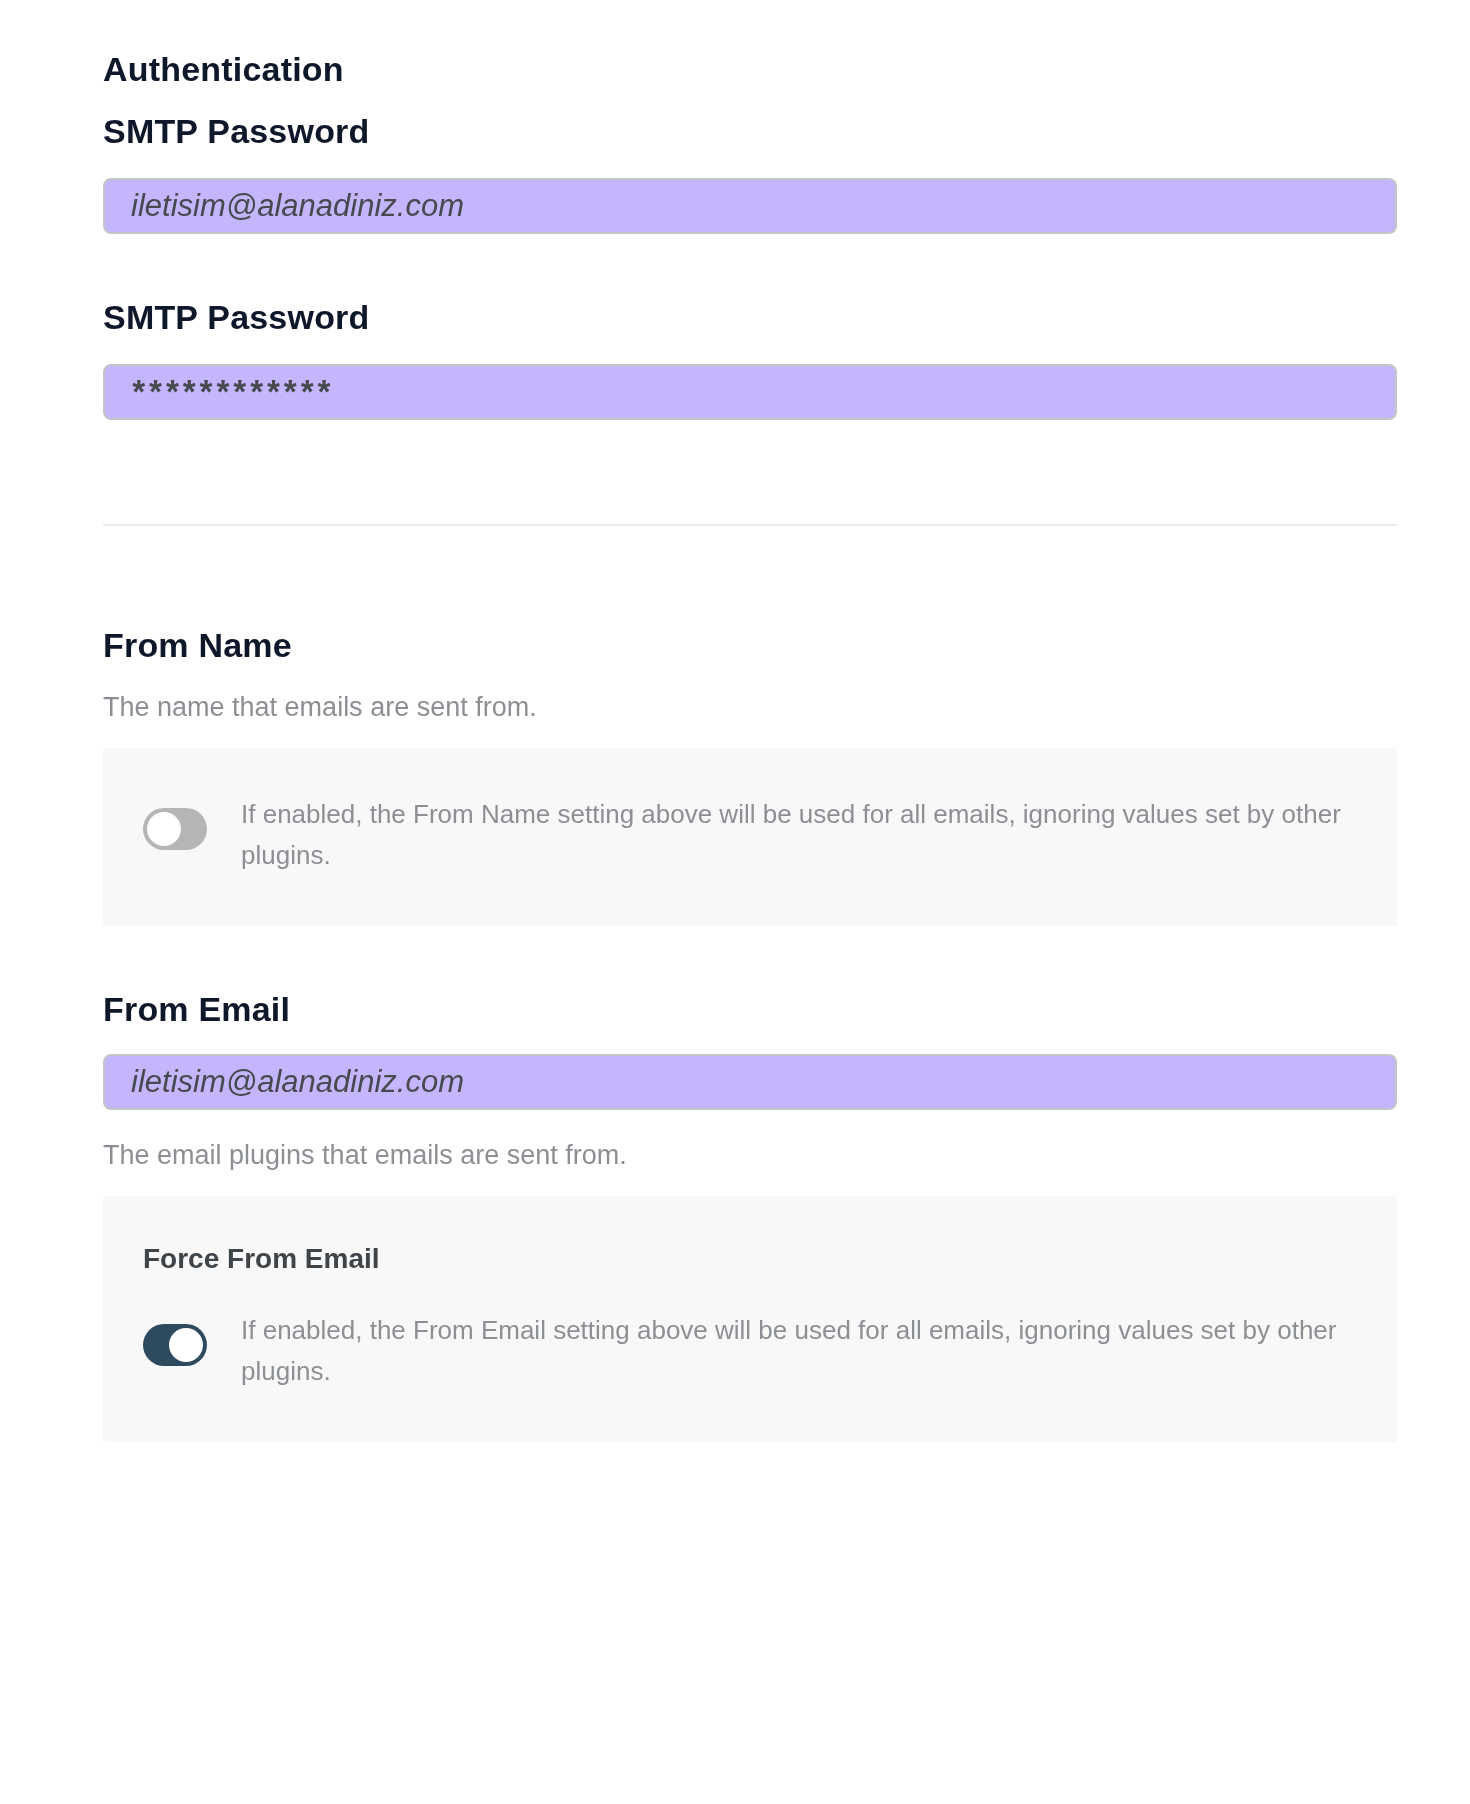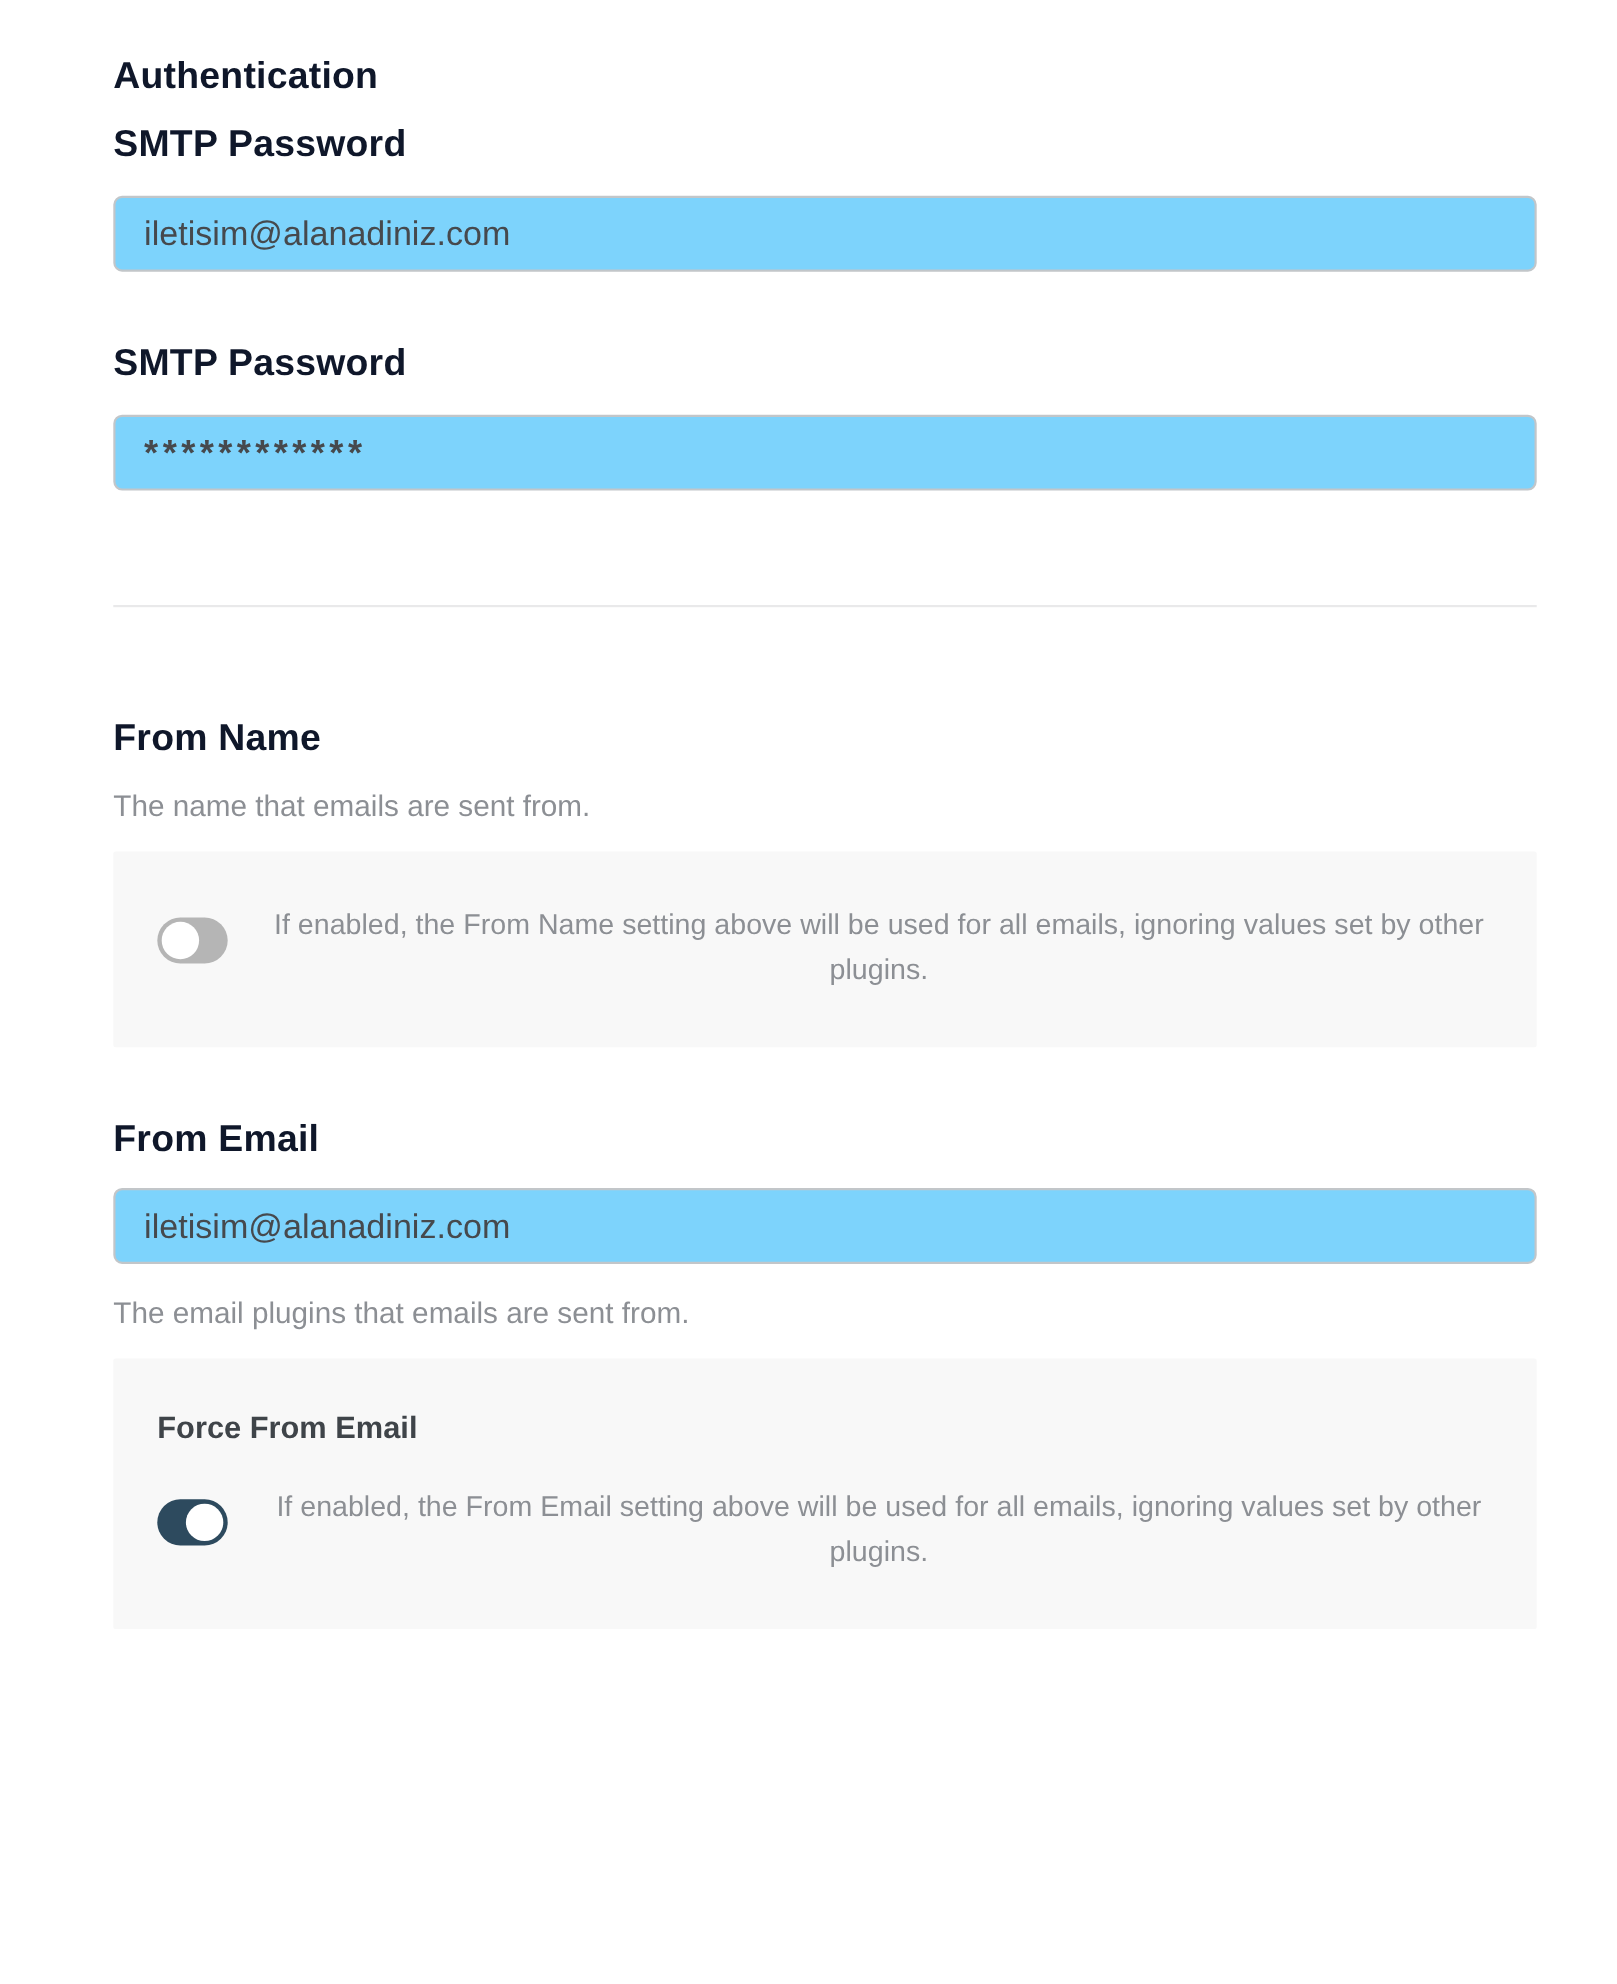--- a/index.html
+++ b/index.html
@@ -57,29 +57,30 @@
 
   .toggle-label {
     margin-left: 36px;
     font-size: 27px;
     color: #3f4449;
   }
 
   .text-input {
     display: block;
     width: 100%;
-    height: 69px;
+    height: 56px;
     border: 2px solid #c2c6c9;
     border-radius: 8px;
     padding: 0 26px;
     font-family: "Liberation Sans", sans-serif;
     font-size: 31px;
     color: #46494d;
-    background: #7dd3fc;
+    background: #c4b5fd;
     outline: none;
+    font-style: italic;
   }
   .mb-input-lg { margin-bottom: 62px; }
   .mb-input-xl { margin-bottom: 104px; }
   .mb-input-sm { margin-bottom: 28px; }
 
   .password-input {
     font-weight: 700;
     letter-spacing: 4px;
     font-size: 33px;
   }
@@ -115,21 +116,20 @@
     align-items: flex-start;
   }
   .force-row .toggle { margin-top: 14px; }
   .force-desc {
     margin-left: 34px;
     flex: 1 1 auto;
     font-size: 26px;
     line-height: 41px;
     color: #8c8f94;
     max-width: 1120px;
-    text-align: center;
   }
 </style>
 </head>
 <body>
 
 <div class="content">
 
   <h2 class="section-heading h-auth">Authentication</h2>
 
 

